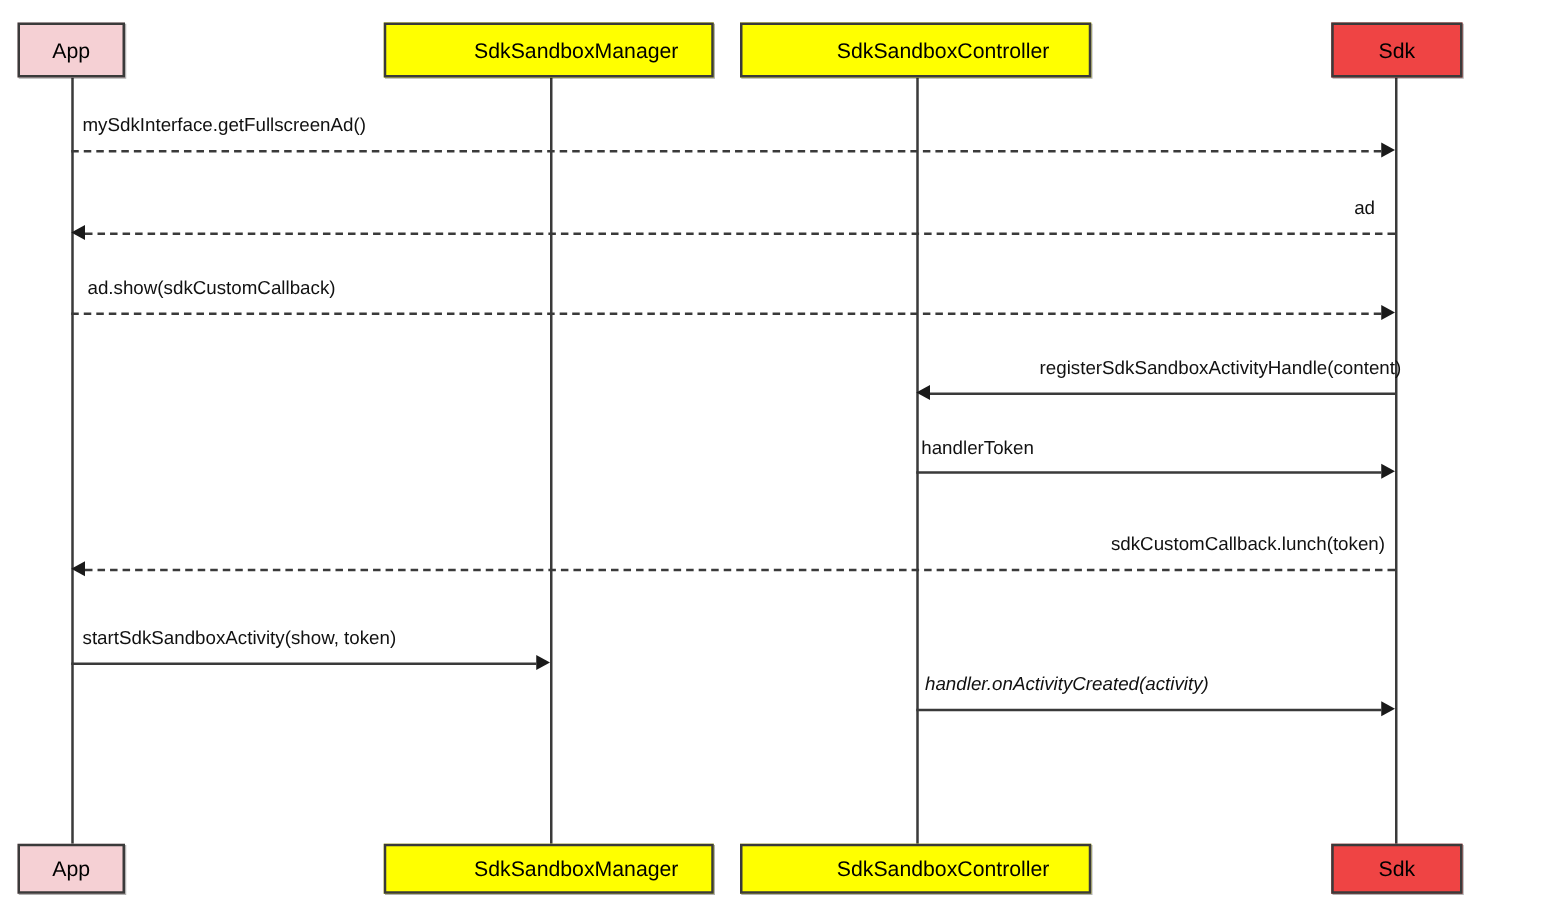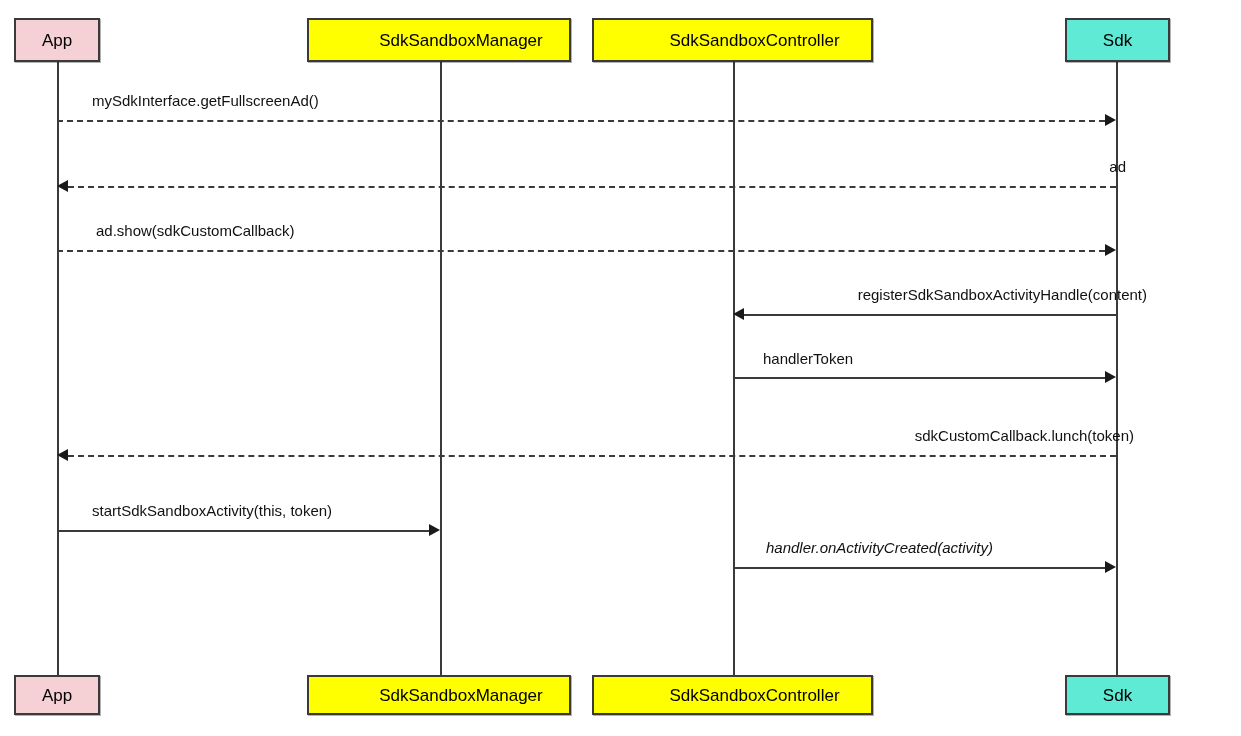--- a/index.html
+++ b/index.html
@@ -27,21 +27,21 @@
     align-items: center;
     justify-content: center;
     font-size: 17px;
     color: #000000;
     line-height: 1;
     white-space: nowrap;
     box-shadow: 1px 1px 0 rgba(0,0,0,0.30);
   }
   .participant-box.pink  { background: #f5d0d4; }
   .participant-box.yellow{ background: #ffff00; padding-left: 44px; }
-  .participant-box.green { background: #5eead4; text-align: center; }
+  .participant-box.green { background: #ef4444; text-align: center; }
 
   
   .lifeline {
     position: absolute;
     width: 0;
     border-left: 2px solid #3a3a3a;
   }
 
   
   .msg-line {
@@ -66,21 +66,20 @@
   .arrow-head.left {
     border-right: 11px solid #1a1a1a;
   }
 
   .msg-label {
     position: absolute;
     font-size: 15px;
     color: #111111;
     line-height: 1.15;
     white-space: nowrap;
-    margin-left: 26px;
   }
   .msg-label.align-left  { text-align: left; }
   .msg-label.align-right { text-align: right; }
 
   
   .note-box {
     position: absolute;
     box-sizing: border-box;
     background: #ffffff;
     border: 2px solid #3a3a3a;
@@ -123,21 +122,21 @@
   <div class="arrow-head left" style="left:733px; top:308px;"></div>
 
   <div class="msg-label align-left" style="left:737px; top:350px;">handlerToken</div>
   <div class="msg-line solid" style="left:733px; top:377px; width:372px;"></div>
   <div class="arrow-head right" style="left:1105px; top:371px;"></div>
 
   <div class="msg-label align-right" style="left:808px; top:427px; width:300px;">sdkCustomCallback.lunch(token)</div>
   <div class="msg-line dashed" style="left:68px; top:455px; width:1048px;"></div>
   <div class="arrow-head left" style="left:57px; top:449px;"></div>
 
-  <div class="msg-label align-left" style="left:66px; top:502px;">startSdkSandboxActivity(this, token)</div>
+  <div class="msg-label align-left" style="left:66px; top:502px;">startSdkSandboxActivity(show, token)</div>
   <div class="msg-line solid" style="left:57px; top:530px; width:372px;"></div>
   <div class="arrow-head right" style="left:429px; top:524px;"></div>
 
   <div class="msg-label align-left" style="left:740px; top:539px;font-style:italic;">handler.onActivityCreated(activity)</div>
   <div class="msg-line solid" style="left:733px; top:567px; width:372px;"></div>
   <div class="arrow-head right" style="left:1105px; top:561px;"></div>
 
 
   <div class="participant-box pink" style="left:14px;  top:675px; width:86px;  height:40px;">App</div>
   <div class="participant-box yellow" style="left:307px; top:675px; width:264px; height:40px;">SdkSandboxManager</div>

